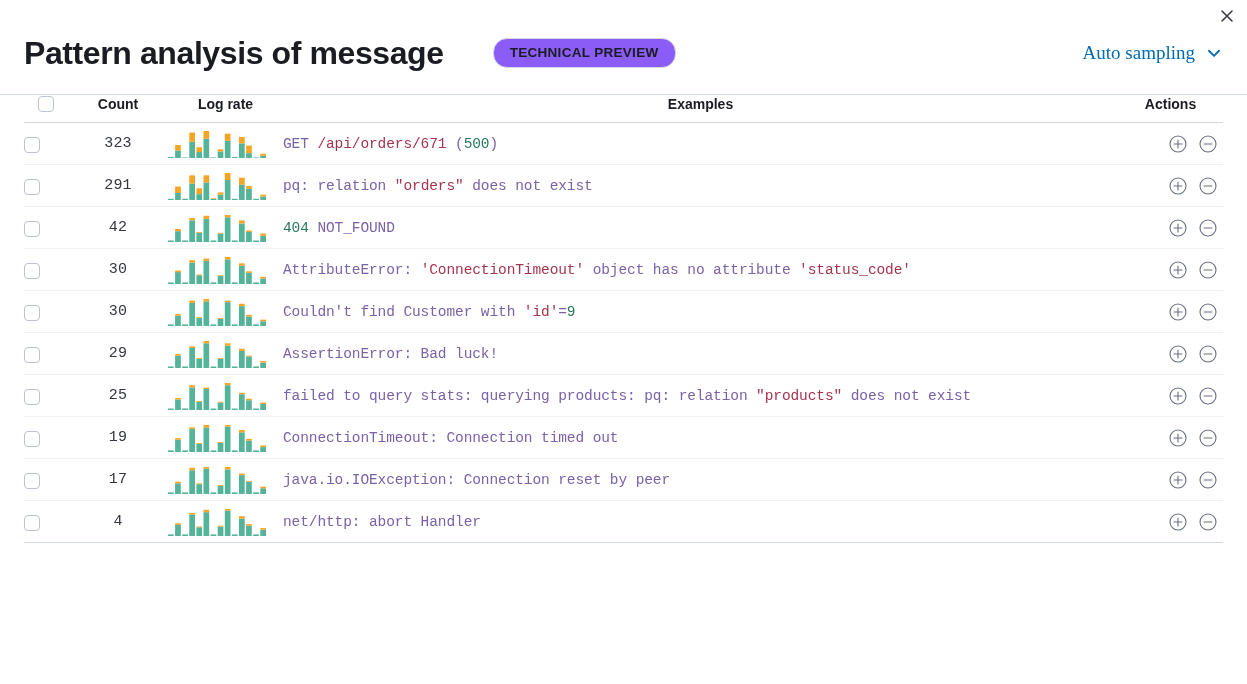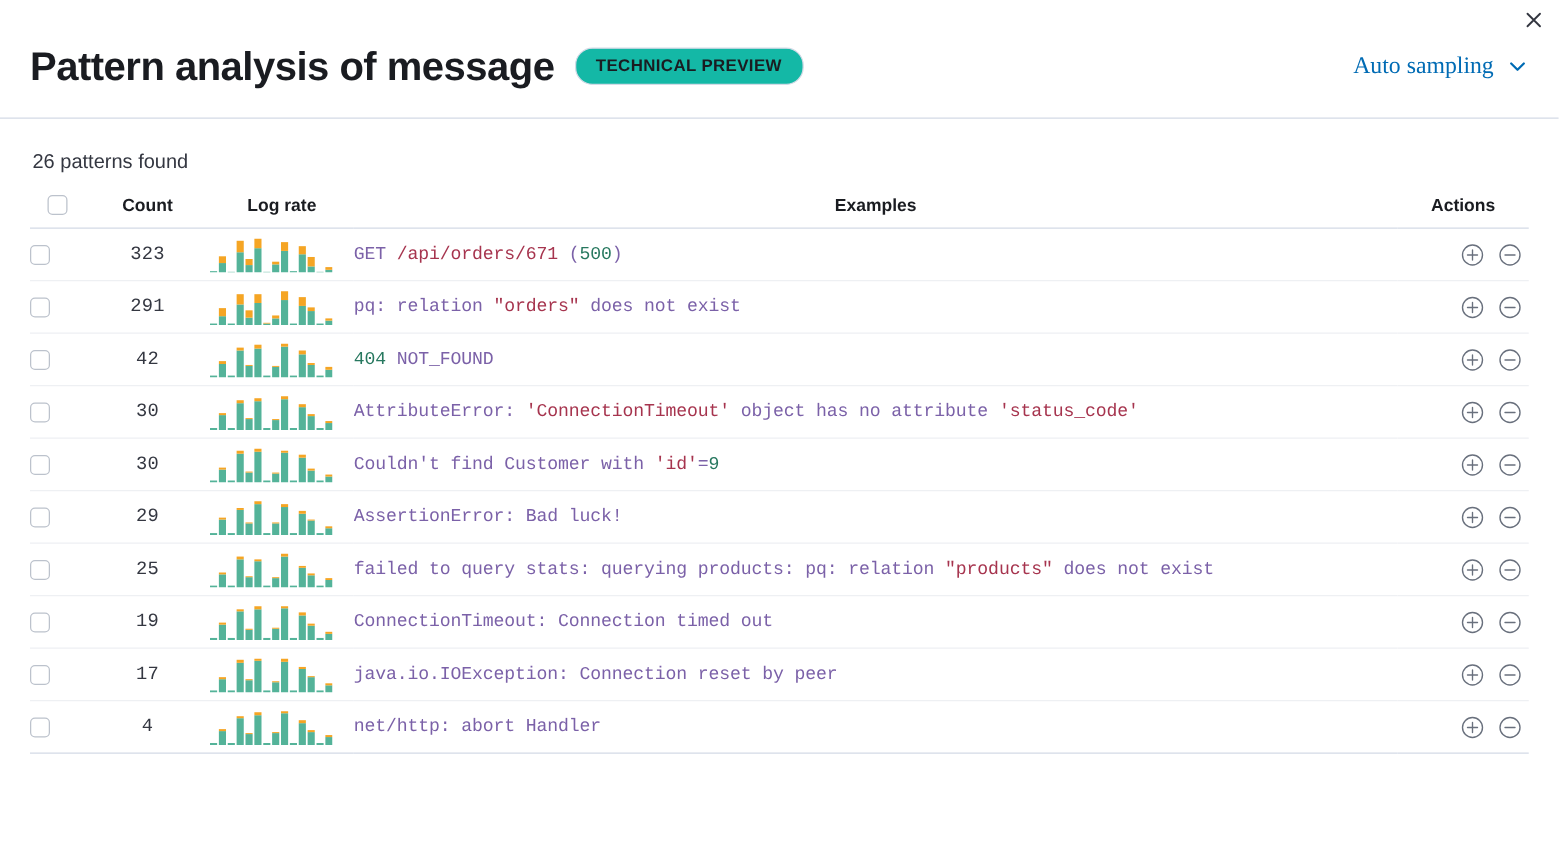--- a/index.html
+++ b/index.html
@@ -23,20 +23,21 @@
     height: 95px;
     box-sizing: border-box;
     border-bottom: 1px solid #d3dae6;
     padding: 0 24px;
   }
   .header-inner {
     display: flex;
     align-items: center;
     height: 85px;
     padding-top: 10px;
+    gap: 33px;
   }
   .page-title {
     font-size: 32px;
     line-height: 38px;
     font-weight: 700;
     letter-spacing: -0.4px;
     color: #1a1c21;
     white-space: nowrap;
   }
   .preview-badge {
@@ -45,21 +46,21 @@
     align-items: center;
     justify-content: center;
     height: 28px;
     padding: 0 16px;
     border: 1px solid #d3dae6;
     border-radius: 14px;
     font-size: 13.5px;
     font-weight: 700;
     letter-spacing: 0.3px;
     color: #1a1c21;
-    background: #14b8a6;
+    background: #8b5cf6;
     white-space: nowrap;
   }
   .header-right {
     margin-left: auto;
     display: flex;
     align-items: flex-end;
     gap: 10px;
     font-family: Liberation Serif, serif;
   }
   .sampling-control {
@@ -250,21 +251,20 @@
   </div>
   <div class="close-btn">
     <svg width="16" height="16" viewBox="0 0 16 16" fill="none" stroke="#343741" stroke-width="1.5" stroke-linecap="round">
         <path d="M3 3 L13 13 M13 3 L3 13"></path>
       </svg>
   </div>
 </div>
 
 <div class="body-wrap">
 
-  <div class="patterns-found">26 patterns found</div>
 
   <table class="patterns">
     <colgroup>
       <col class="col-check">
         <col class="col-count">
         <col class="col-rate">
         <col class="col-examples">
         <col class="col-actions">
     </colgroup>
     <thead>

